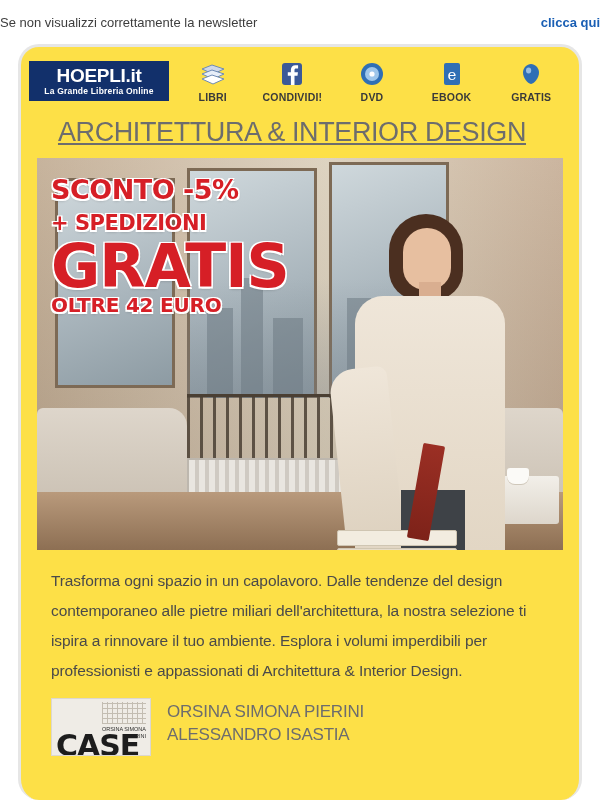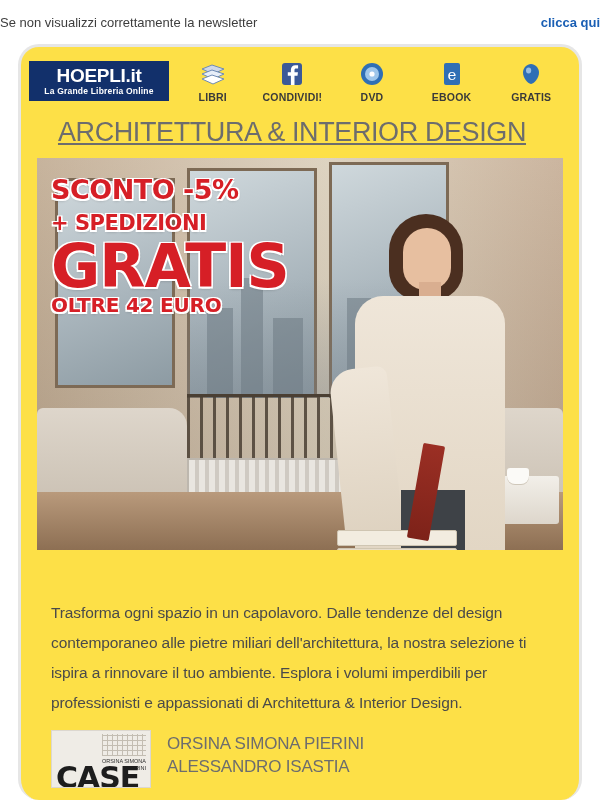--- a/index.html
+++ b/index.html
@@ -242,21 +242,20 @@
   .badge .r3 { font-size: 60px; letter-spacing: -1px; line-height: 52px; }
   .badge .r4 { font-size: 20px; letter-spacing: -0.2px; line-height: 26px; }
 
   
   .copy {
     padding: 16px 22px 6px 30px;
     font-size: 15.5px;
     line-height: 30px;
     color: #4a4a4a;
     letter-spacing: -0.1px;
-    margin-top: 32px;
   }
   .copy p { margin: 0; }
 
   
   .product {
     display: flex;
     padding: 6px 16px 0 30px;
     gap: 16px;
   }
   .cover {

